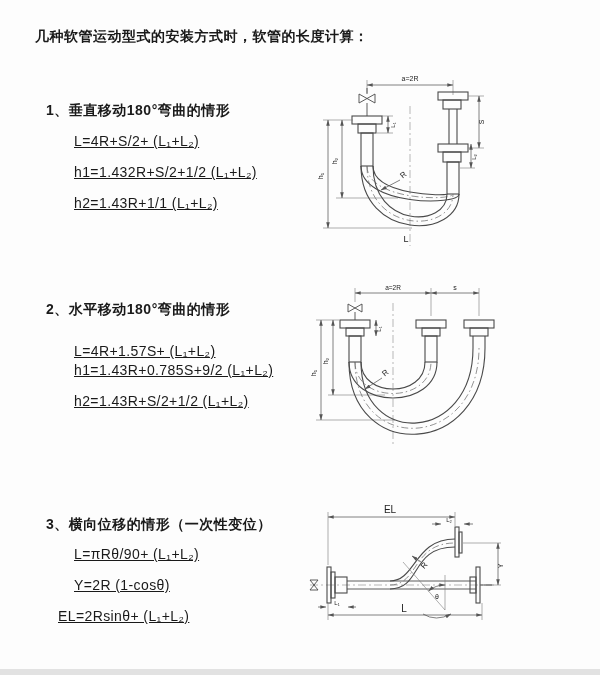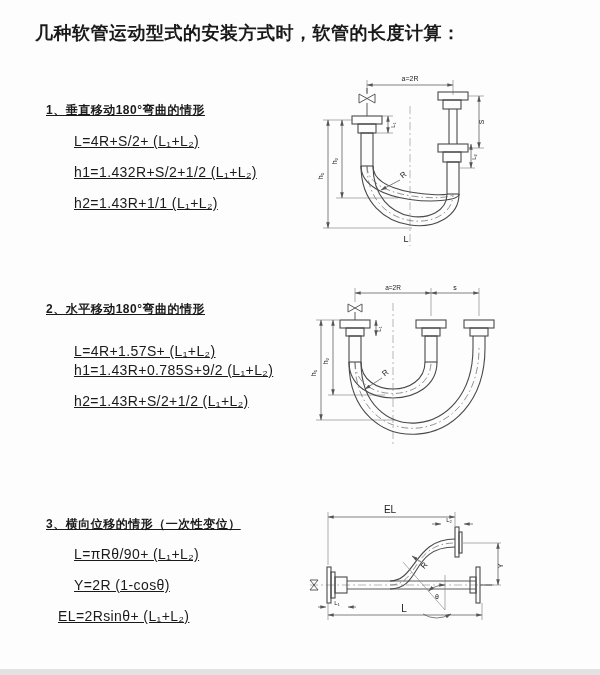--- a/index.html
+++ b/index.html
@@ -3,22 +3,22 @@
 <meta charset="utf-8">
 <style>
   html,body{margin:0;padding:0;}
   body{
     width:600px;height:675px;position:relative;overflow:hidden;
     background:#fdfdfd;
     font-family:"Liberation Sans","DejaVu Sans",sans-serif;
     color:#1a1a1a;
   }
   .abs{position:absolute;white-space:nowrap;}
-  .title{left:35px;top:21px;font-size:18px;font-weight:700;letter-spacing:0.5px;text-align:right;}
-  .sec-h{font-size:12px;font-weight:700;letter-spacing:0.5px;text-decoration:underline;}
+  .title{left:35px;top:28px;font-size:14px;font-weight:700;letter-spacing:0.5px;text-align:right;}
+  .sec-h{font-size:14px;font-weight:700;letter-spacing:0.5px;}
   .formula{font-size:14px;font-weight:500;letter-spacing:0.4px;text-decoration:underline;}
   svg{position:absolute;overflow:visible;}
   svg text{fill:#222;font-family:"Liberation Sans","DejaVu Sans",sans-serif;}
   .ol{stroke:#4a4a4a;stroke-width:1.1;fill:none;}
   .olt{stroke:#4a4a4a;stroke-width:0.9;fill:none;}
   .dl{stroke:#555;stroke-width:0.75;fill:none;}
   .xl{stroke:#7a7a7a;stroke-width:0.6;fill:none;}
   .cl{stroke:#999;stroke-width:0.7;stroke-dasharray:8 3 2 3;fill:none;}
   .hd{stroke:#666;stroke-width:0.7;stroke-dasharray:7 3 1.5 3;fill:none;}
   .scan-edge{position:absolute;left:0;right:0;bottom:0;height:6px;background:#e2e2e2;}

